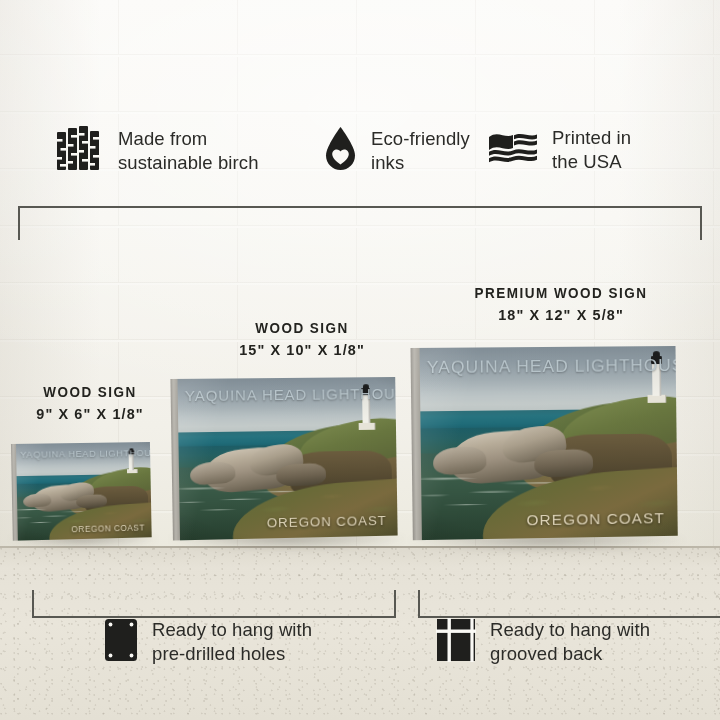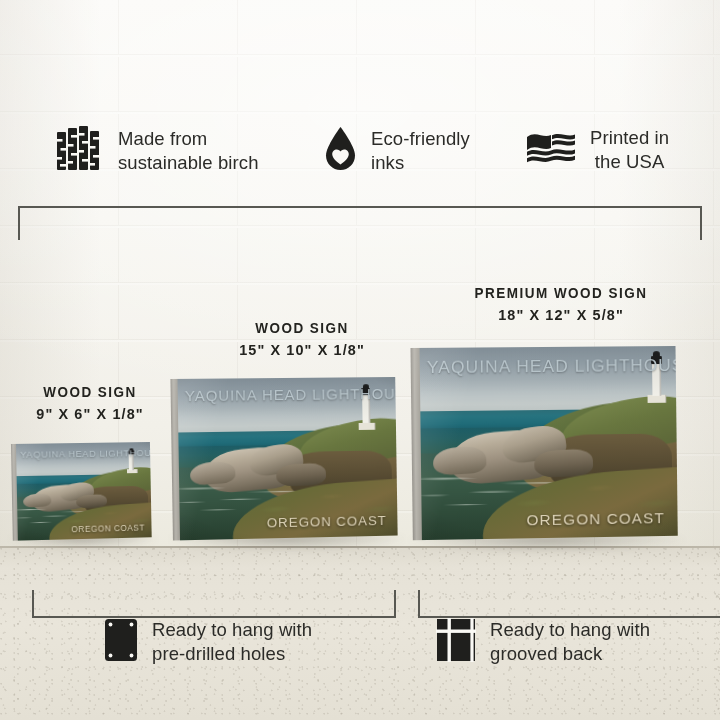--- a/index.html
+++ b/index.html
@@ -76,21 +76,21 @@
   }
   .feature .ftext {
     font-size:18.5px; line-height:1.28; color:#2b2b28;
     font-family:"Liberation Sans", sans-serif;
     letter-spacing:.1px; white-space:pre-line;
   }
   .ficon { flex:0 0 auto; display:block; }
 
   .feat-birch  { left:56px;  top:2px; }
   .feat-eco    { left:324px; top:2px; }
-  .feat-usa    { left:526px; top:2px;text-align:center; }
+  .feat-usa    { left:488px; top:2px; }
 
   
   .bracket { position:absolute; }
   .bracket .bline {
     position:absolute; height:1.6px;
     background:#585category; background:#585852;
   }
   .bracket .btick {
     position:absolute; width:1.6px; background:#585852;
   }

